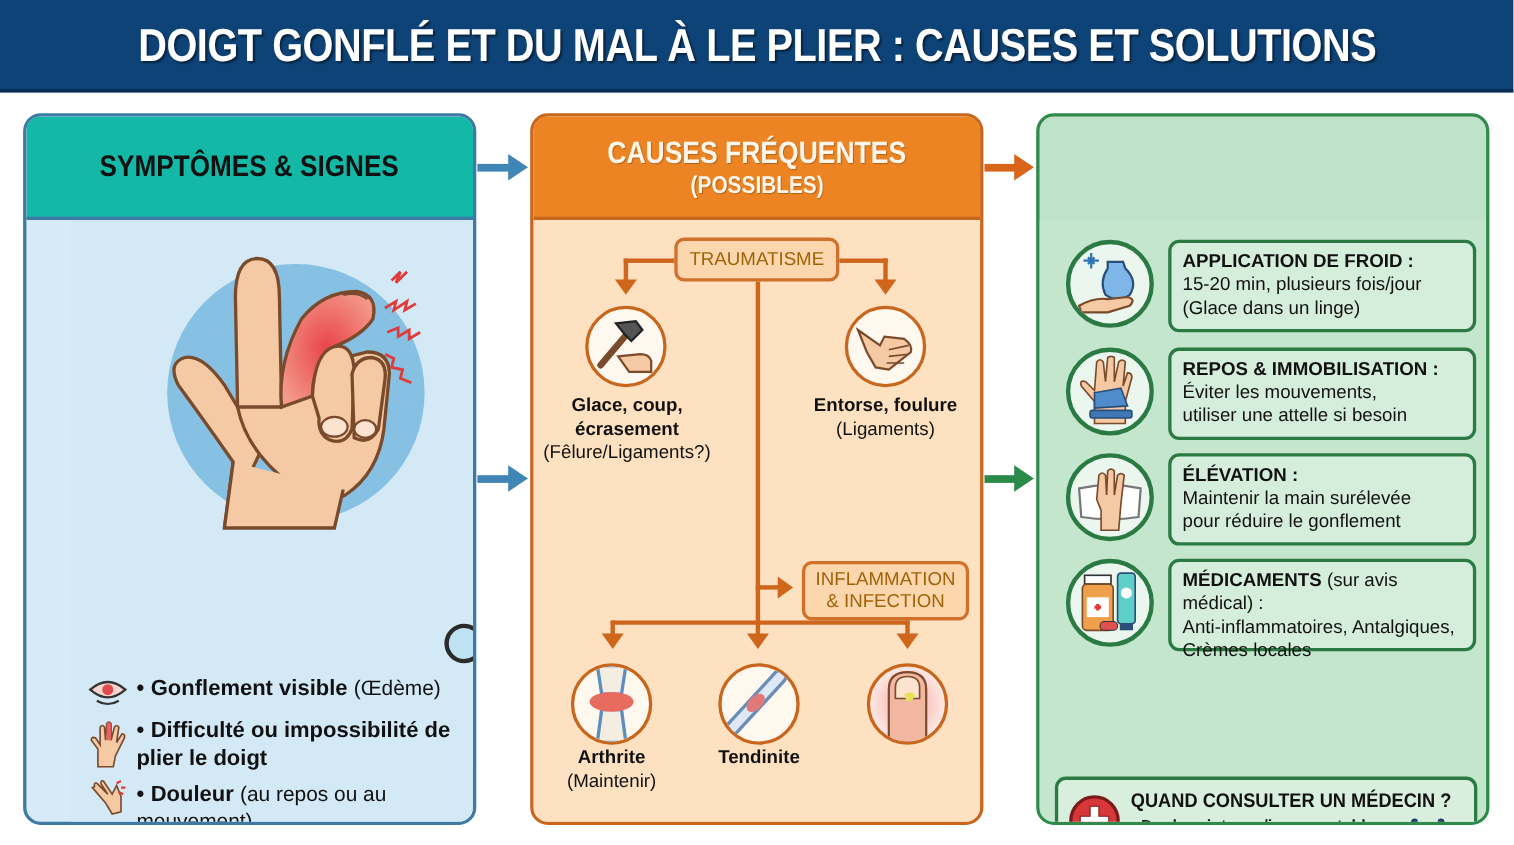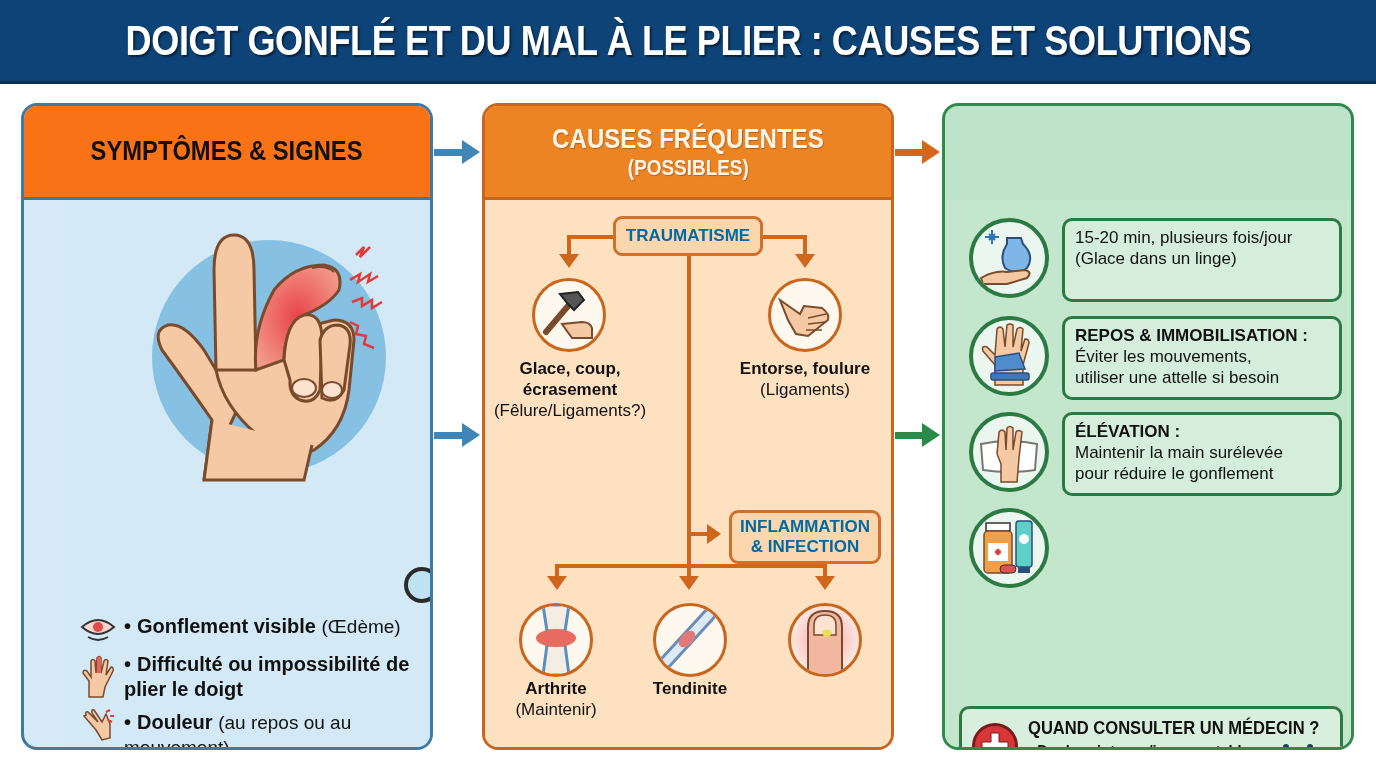--- a/index.html
+++ b/index.html
@@ -18,21 +18,21 @@
   }
 
   .panel {
     position: absolute; top: 103px; height: 647px; border-radius: 16px; overflow: hidden;
   }
   .panel-head { position: absolute; left: 0; top: 0; right: 0; display: flex; flex-direction: column; align-items: center; justify-content: center; }
   .panel-body { position: absolute; left: 0; right: 0; bottom: 0; }
 
   
   .p-left { left: 21px; width: 412px; border: 3px solid #3d7aa5; background: #d6eaf7; }
-  .p-left .panel-head { height: 94px; background: #f97316; border-bottom: 3px solid #3d7aa5; }
+  .p-left .panel-head { height: 94px; background: #14b8a6; border-bottom: 3px solid #3d7aa5; }
   .p-left .panel-head h2 { font-size: 27px; font-weight: 700; color: #111; transform: scaleX(0.88); white-space: nowrap; }
   .p-left .panel-body { top: 94px; background: #d4e9f6; margin-left: 40px; }
 
   
   .p-mid { left: 482px; width: 412px; border: 3px solid #c8661e; background: #fde3c4; padding-left: 22px; }
   .p-mid .panel-head { height: 94px; background: #ec8423; border-bottom: 3px solid #c8661e; }
   .p-mid .panel-head h2 { font-size: 28px; font-weight: 700; color: #fff5e8; transform: scaleX(0.86); white-space: nowrap; text-shadow: 1px 1px 1px rgba(0,0,0,0.25); }
   .p-mid .panel-head .sub { font-size: 22px; font-weight: 700; color: #fff5e8; transform: scaleX(0.86); text-shadow: 1px 1px 1px rgba(0,0,0,0.25); }
   .p-mid .panel-body { top: 94px; background: #fde1c0; }
 
@@ -58,21 +58,21 @@
   .symptom { display: flex; align-items: flex-start; margin-bottom: 8px; }
   .symptom .ico { width: 40px; height: 30px; flex: 0 0 40px; display: flex; align-items: center; justify-content: center; }
   .symptom .txt { font-size: 20px; line-height: 25px; transform-origin: left; padding-left: 6px; }
   .symptom .txt b { font-weight: 700; }
   .symptom .txt .light { font-weight: 400; font-size: 19px; }
   .bullet { font-weight: 700; margin-right: 6px; }
 
   
   .node-box {
     position: absolute; background: #fcd7ae; border: 3px solid #d0702a; border-radius: 9px;
-    font-weight: 700; font-size: 17px; color: #0369a1; text-align: center; display: flex; align-items: center; justify-content: center; line-height: 20px;
+    font-weight: 400; font-size: 17px; color: #a16207; text-align: center; display: flex; align-items: center; justify-content: center; line-height: 20px;
   }
   .line { position: absolute; background: #d0651c; }
   .tri-down { position: absolute; width: 0; height: 0; border-left: 10px solid transparent; border-right: 10px solid transparent; border-top: 14px solid #d0651c; }
   .tri-right { position: absolute; width: 0; height: 0; border-top: 10px solid transparent; border-bottom: 10px solid transparent; border-left: 14px solid #d0651c; }
   .cause-circle { position: absolute; width: 74px; height: 74px; border-radius: 50%; border: 3px solid #c8661e; background: #fff8ef; display: flex; align-items: center; justify-content: center; overflow: hidden; }
   .cause-label { position: absolute; text-align: center; font-size: 17px; line-height: 21px; color: #111; }
   .cause-label b { display: block; font-weight: 700; }
   .others-box { position: absolute; left: 72px; top: 548px; width: 266px; height: 80px; background: #fcd7ae; border: 3px solid #d0702a; border-radius: 10px; }
 
   
@@ -283,20 +283,21 @@
   <div class="panel-body">
 
     <div class="sol-circle" style="top:18px;">
       <svg width="64" height="64" viewBox="0 0 64 64">
           <path d="M12 8 l6 6 M18 8 l-6 6 M15 4 l0 14 M8 11 l14 0" stroke="#2a74b8" stroke-width="2"></path>
           <path d="M30 12 L44 12 L46 18 Q58 30 50 42 Q40 50 28 42 Q22 30 30 18 Z" fill="#7fb6e8" stroke="#2b4f7a" stroke-width="2"></path>
           <path d="M4 52 Q18 44 30 46 L48 44 Q56 46 50 52 L30 58 L6 58 Z" fill="#f4c9a3" stroke="#7a4a2c" stroke-width="2"></path>
         </svg>
     </div>
     <div class="sol-box" style="top:18px;">
+      <div><b>APPLICATION DE FROID :</b></div>
       <div>15-20 min, plusieurs fois/jour</div>
       <div>(Glace dans un linge)</div>
     </div>
 
     <div class="sol-circle" style="top:116px;">
       <svg width="60" height="66" viewBox="0 0 60 66">
           <path d="M16 62 L16 42 L4 28 Q2 22 8 24 L16 32 L18 6 Q21 2 24 6 L26 24 L28 2 Q31 0 34 2 L34 24 L38 6 Q41 3 44 6 L42 28 L46 16 Q50 16 50 20 L44 42 L44 62 Z" fill="#f4c9a3" stroke="#7a4a2c" stroke-width="1.5"></path>
           <path d="M16 34 L40 30 L46 46 L16 48 Z" fill="#4e8ccc" stroke="#2b4f7a" stroke-width="1.5"></path>
           <rect x="12" y="50" width="38" height="7" rx="2" fill="#3f78b4" stroke="#2b4f7a" stroke-width="1.5"></rect>
         </svg>
@@ -324,20 +325,25 @@
           <rect x="8" y="6" width="24" height="8" fill="#fff" stroke="#333" stroke-width="1.5"></rect>
           <rect x="6" y="14" width="28" height="42" rx="4" fill="#f0a04a" stroke="#7a4a2c" stroke-width="1.5"></rect>
           <rect x="10" y="26" width="20" height="18" fill="#fff"></rect>
           <path d="M17 35 h6 M20 32 v6" stroke="#e03a3a" stroke-width="3"></path>
           <rect x="38" y="4" width="16" height="46" rx="3" fill="#5fd0c8" stroke="#2b4f7a" stroke-width="1.5"></rect>
           <circle cx="46" cy="22" r="5" fill="#fff"></circle>
           <rect x="40" y="50" width="12" height="6" fill="#2b4f7a"></rect>
           <rect x="22" y="48" width="16" height="8" rx="4" fill="#e05050" stroke="#333" stroke-width="1"></rect>
         </svg>
     </div>
+    <div class="sol-box" style="top:308px;">
+      <div><b>MÉDICAMENTS</b> <span class="light">(sur avis médical) :</span></div>
+      <div>Anti-inflammatoires, Antalgiques,</div>
+      <div>Crèmes locales</div>
+    </div>
 
     <div class="consult-box">
       <div class="red-cross">
         <svg width="30" height="30" viewBox="0 0 30 30">
             <path d="M11 2 h8 v9 h9 v8 h-9 v9 h-8 v-9 h-9 v-8 h9 Z" fill="#ffffff" stroke="#7a1a1a" stroke-width="1"></path>
           </svg>
       </div>
       <div class="consult-title">QUAND CONSULTER UN MÉDECIN ?</div>
       <div class="consult-list">
         <div>• Douleur intense/insupportable</div>

